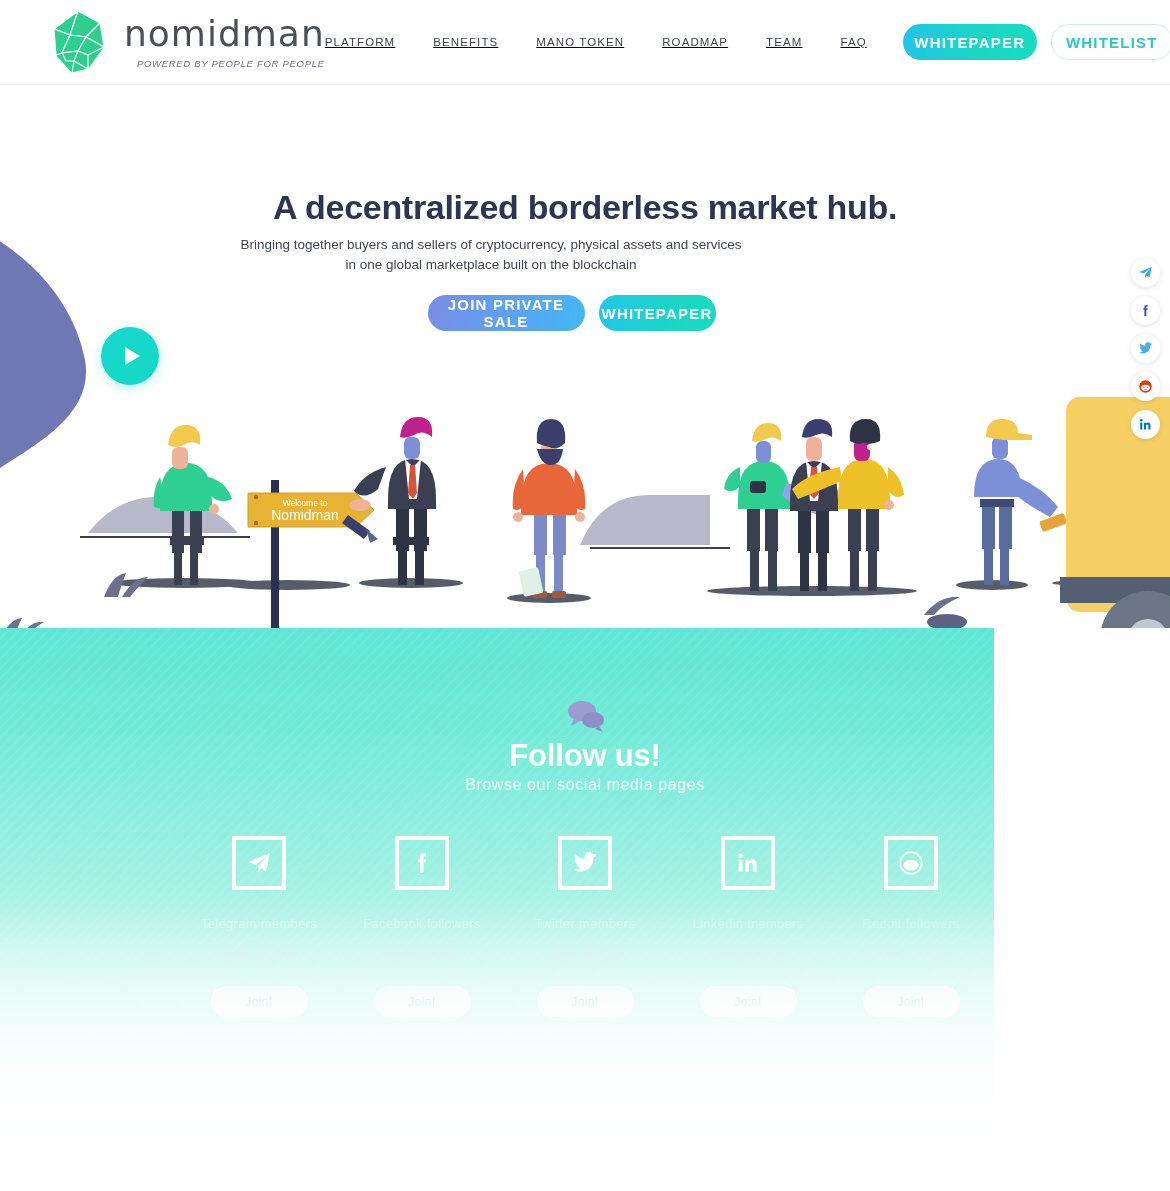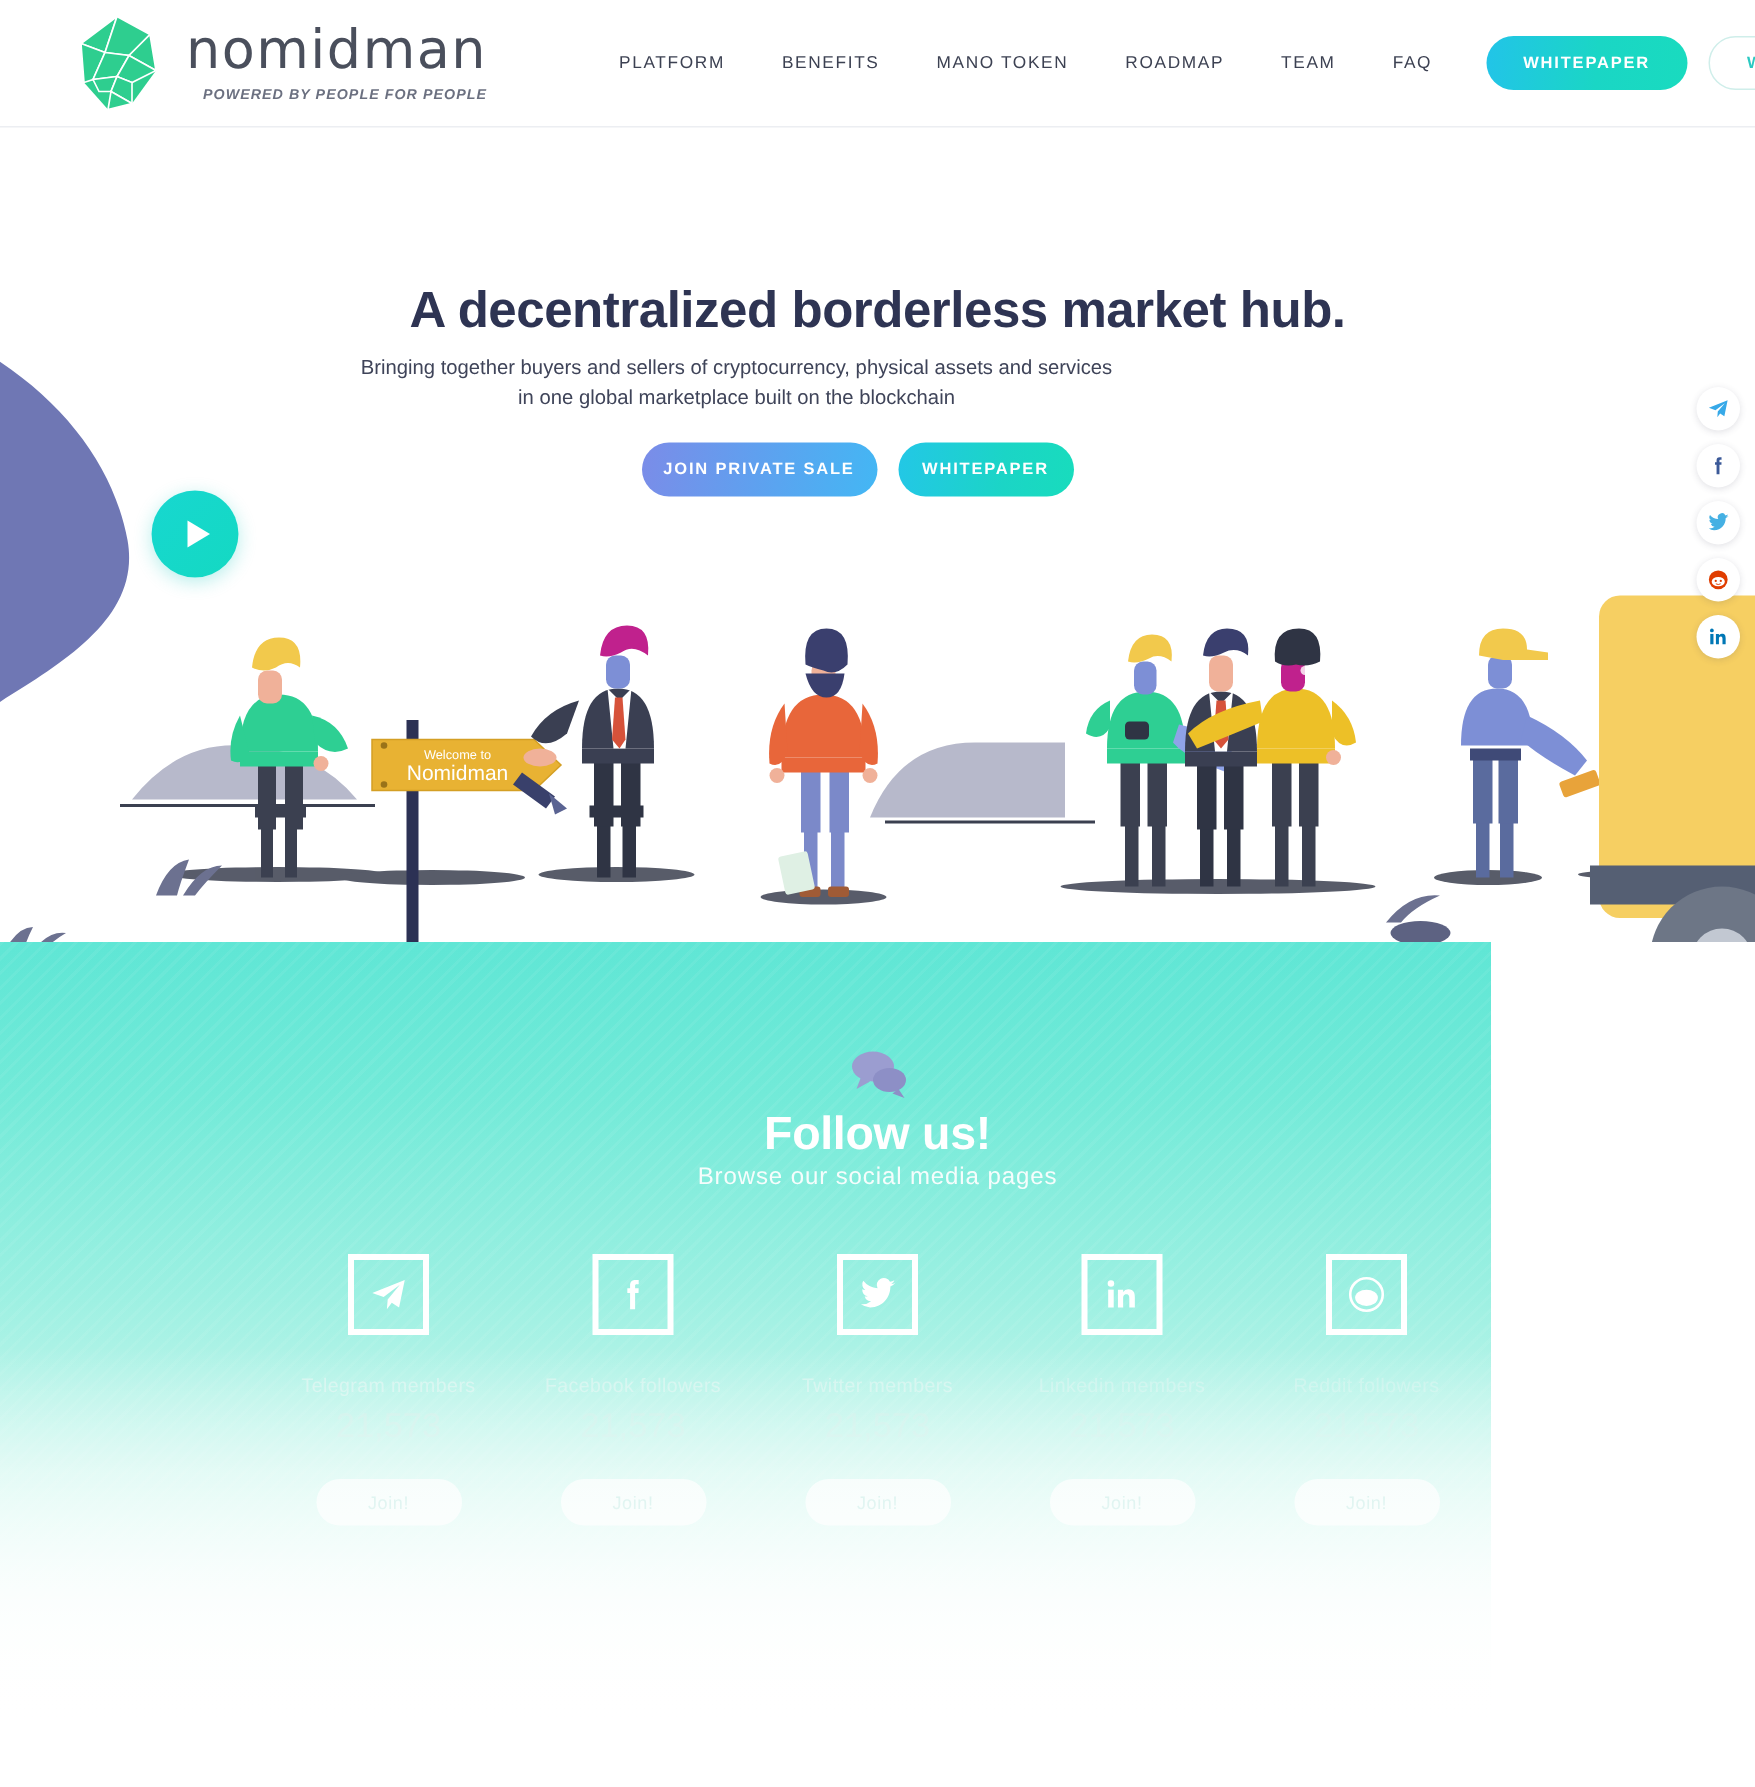--- a/index.html
+++ b/index.html
@@ -23,31 +23,31 @@
   }
   .brand { display: flex; align-items: center; margin-left: 48px; }
   .logo-mark { width: 62px; height: 66px; flex: 0 0 auto; }
   .brand-text { margin-left: 14px; }
   .brand-name {
     font-size: 36px; letter-spacing: 1px; color: #4a4f5c;
     font-weight: 400; line-height: 1; font-family: "DejaVu Sans", sans-serif;
   }
   .brand-tag {
     font-size: 9.5px; letter-spacing: .7px; color: #6b7080;
-    font-style: italic; font-weight: bold; margin-top: 6px; text-align: right;
-  }
-  .nav { display: flex; align-items: center; margin-left: 88px; gap: 38px; }
+    font-style: italic; font-weight: normal; margin-top: 6px; text-align: right;
+  }
+  .nav { display: flex; align-items: center; gap: 38px; text-decoration: underline; }
   .nav a {
     font-size: 11.5px; letter-spacing: 1.1px; color: #3c4152;
     text-decoration: none; white-space: nowrap;
   }
   .hdr-actions { display: flex; align-items: center; gap: 14px; margin-left: 36px; }
   .btn {
     border: none; cursor: pointer; border-radius: 22px;
-    font-size: 11px; letter-spacing: 1.2px; font-weight: bold;
+    font-size: 15px; letter-spacing: 1.2px; font-weight: bold;
     display: inline-flex; align-items: center; justify-content: center;
   }
   .btn-whitepaper-hdr {
     width: 134px; height: 36px; color: #fff;
     background: linear-gradient(95deg, #22c4e8 0%, #1ad6c5 55%, #19dbbf 100%);
   }
   .btn-whitelist-hdr {
     width: 122px; height: 36px; color: #2bc9c2; background: #fff;
     border: 1px solid #cfeeea;
   }

